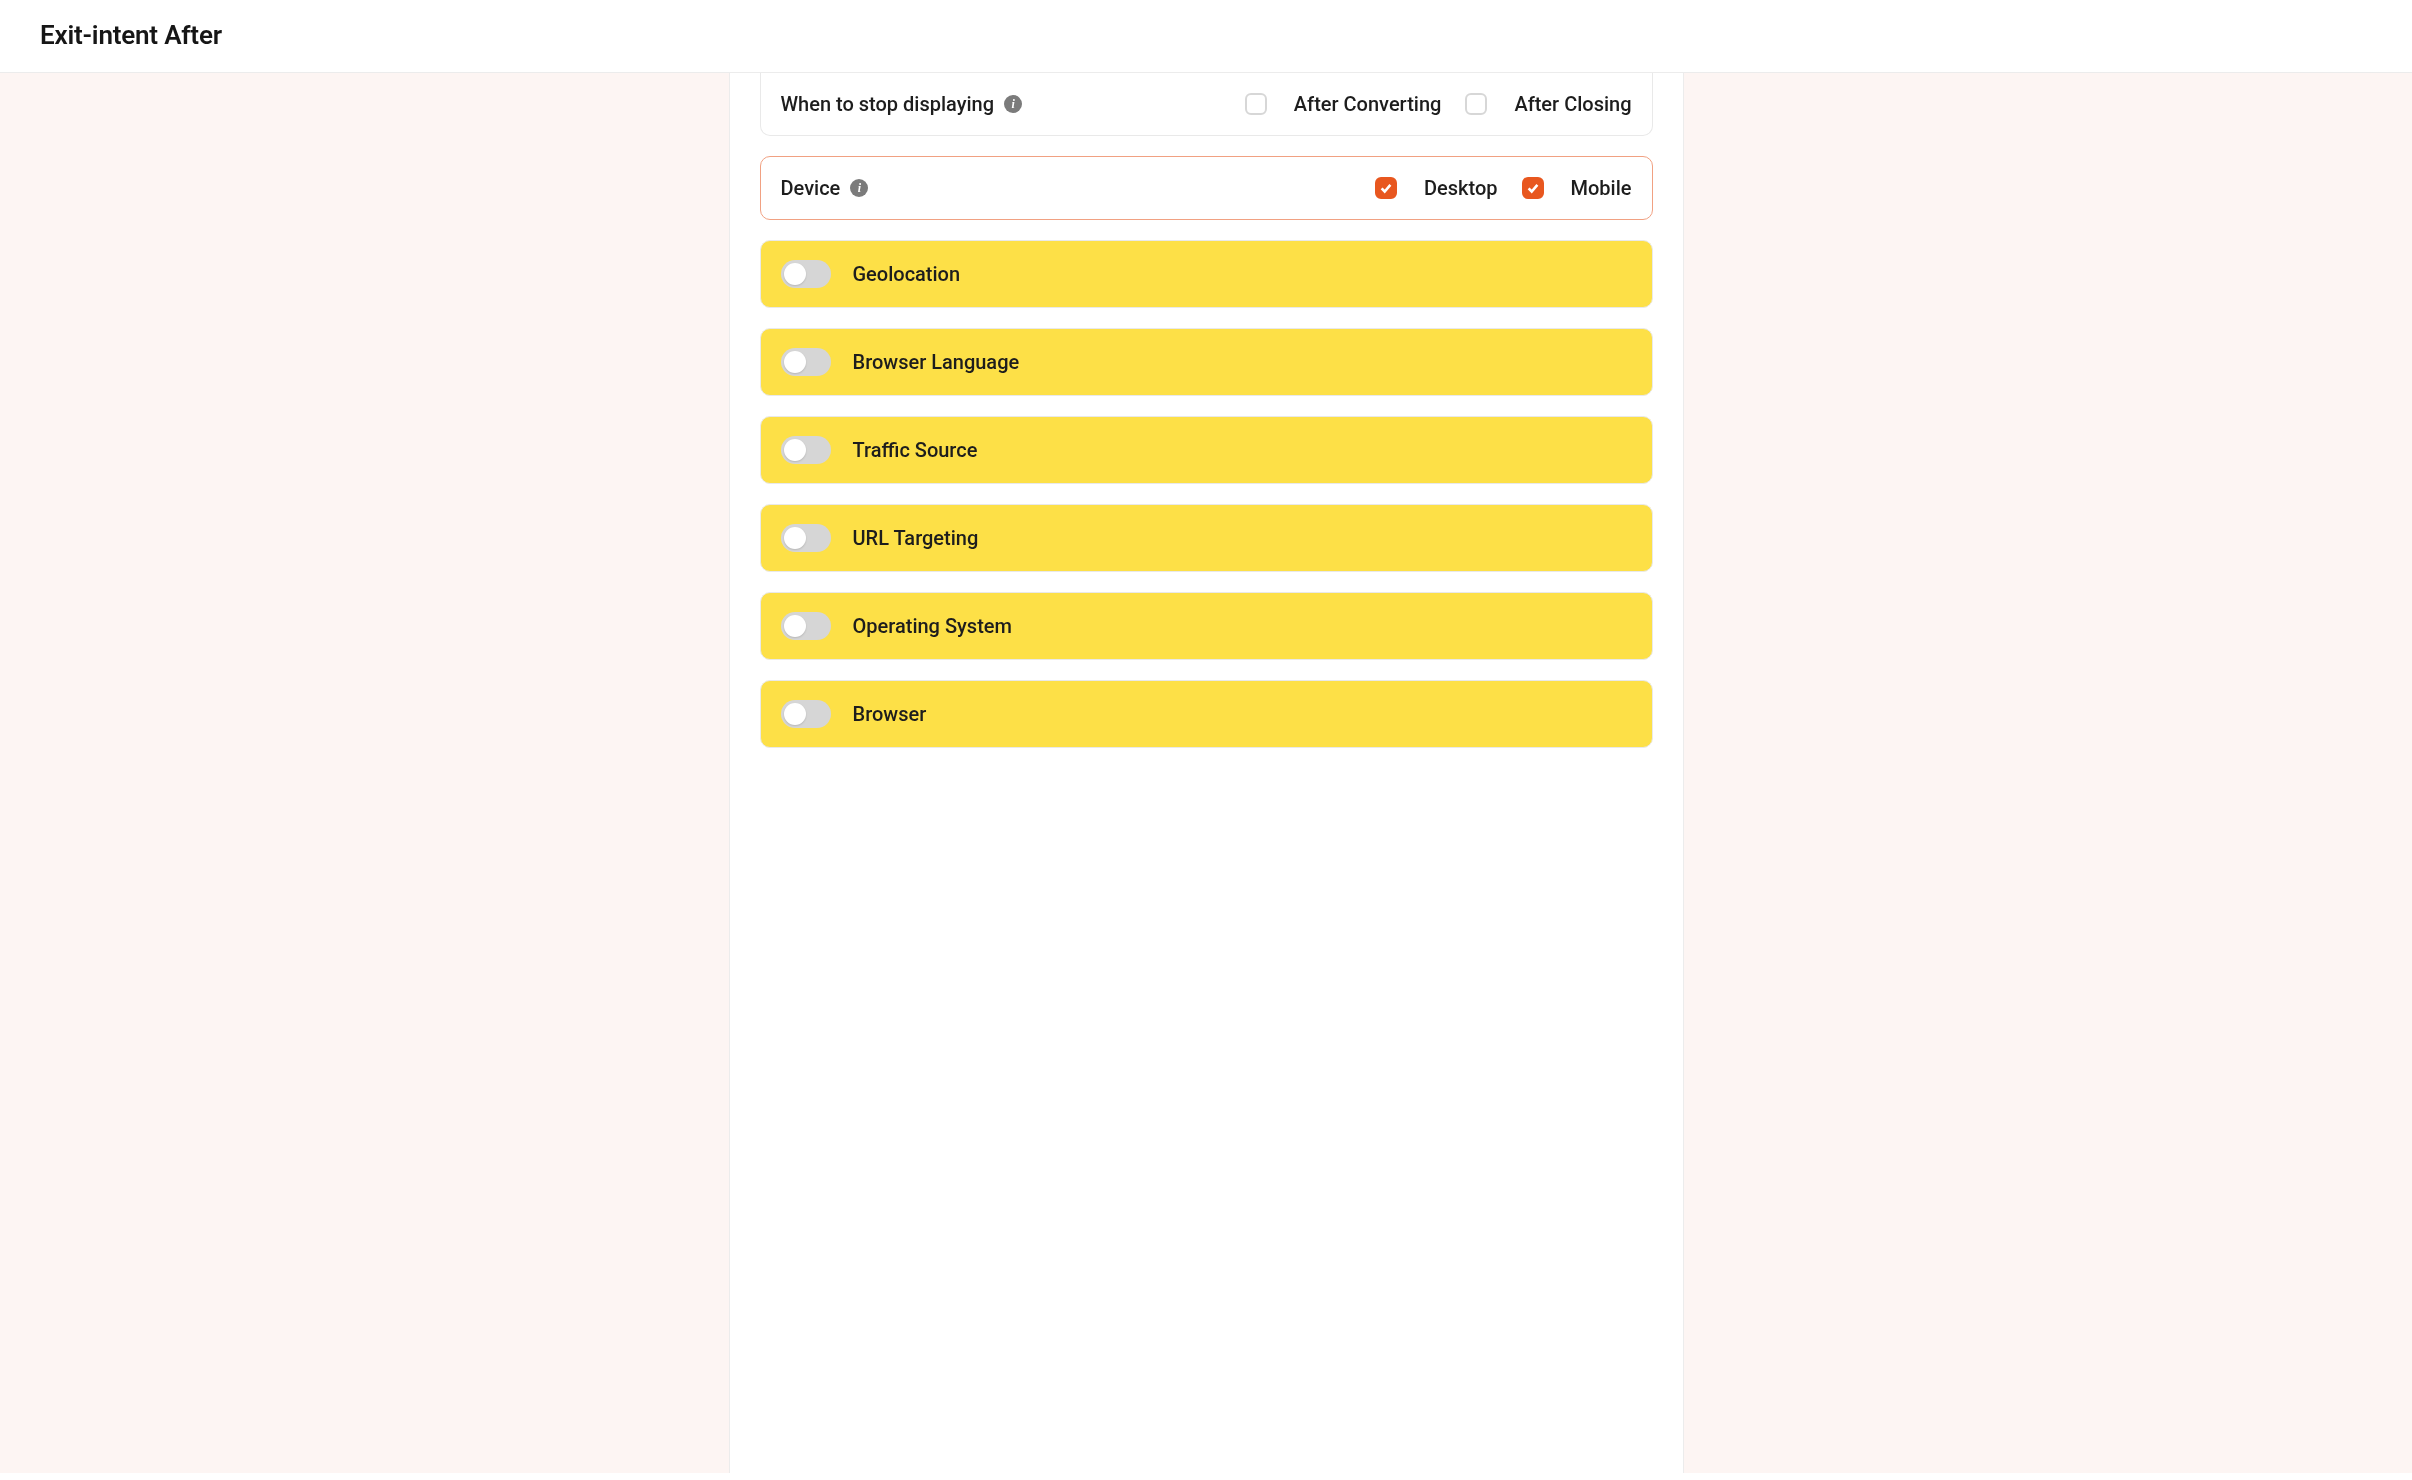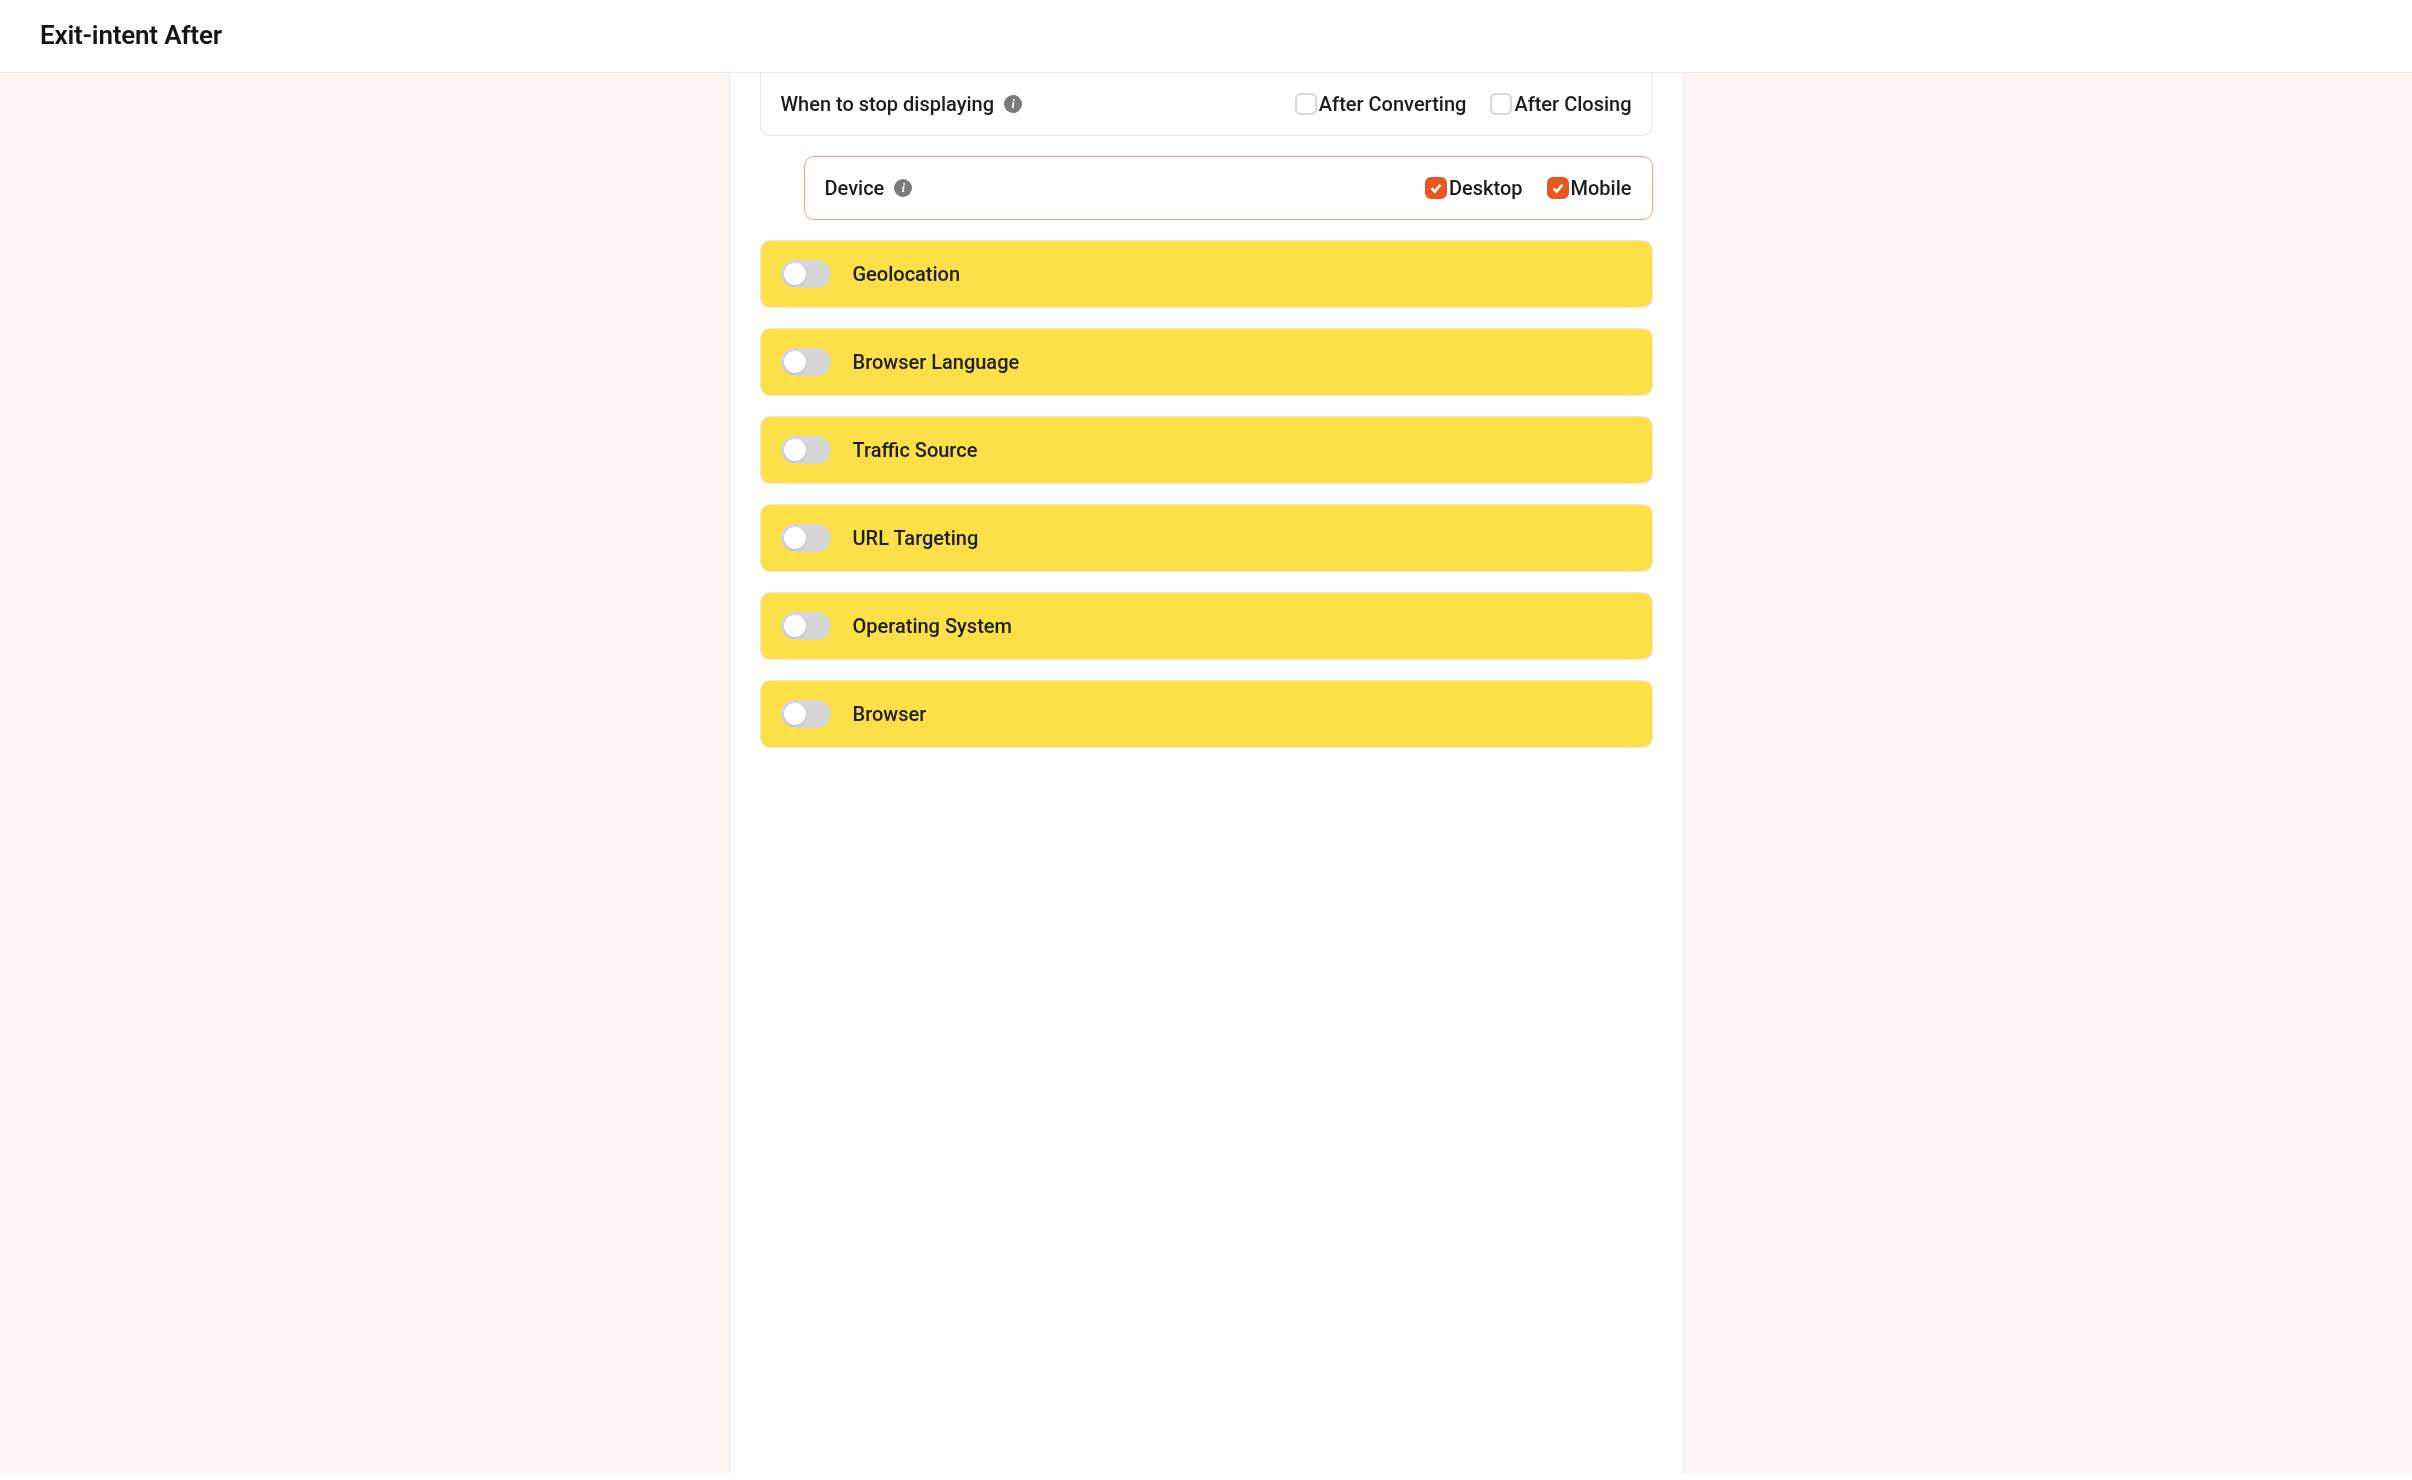--- a/index.html
+++ b/index.html
@@ -44,21 +44,20 @@
     border-radius: 10px;
     padding: 19px 20px;
     margin-top: 20px;
     display: flex;
     align-items: center;
     background: #ffffff;
   }
   .row.first-row { margin-top: 0; border-top: none; border-top-left-radius: 0; border-top-right-radius: 0; }
   .row.highlighted {
     border-color: #f1a182;
-    margin-left: 44px;
   }
 
   .row-label {
     font-size: 20px;
     font-weight: 500;
     color: #1d1d1d;
     display: flex;
     align-items: center;
     gap: 10px;
   }
@@ -82,21 +81,21 @@
   .row-options {
     margin-left: auto;
     display: flex;
     align-items: center;
     gap: 24px;
   }
 
   .opt {
     display: flex;
     align-items: center;
-    gap: 2px;
+    gap: 27px;
   }
 
   .checkbox {
     width: 22px;
     height: 22px;
     border: 2px solid #d7d7d7;
     border-radius: 6px;
     background: #ffffff;
     display: inline-flex;
     align-items: center;

